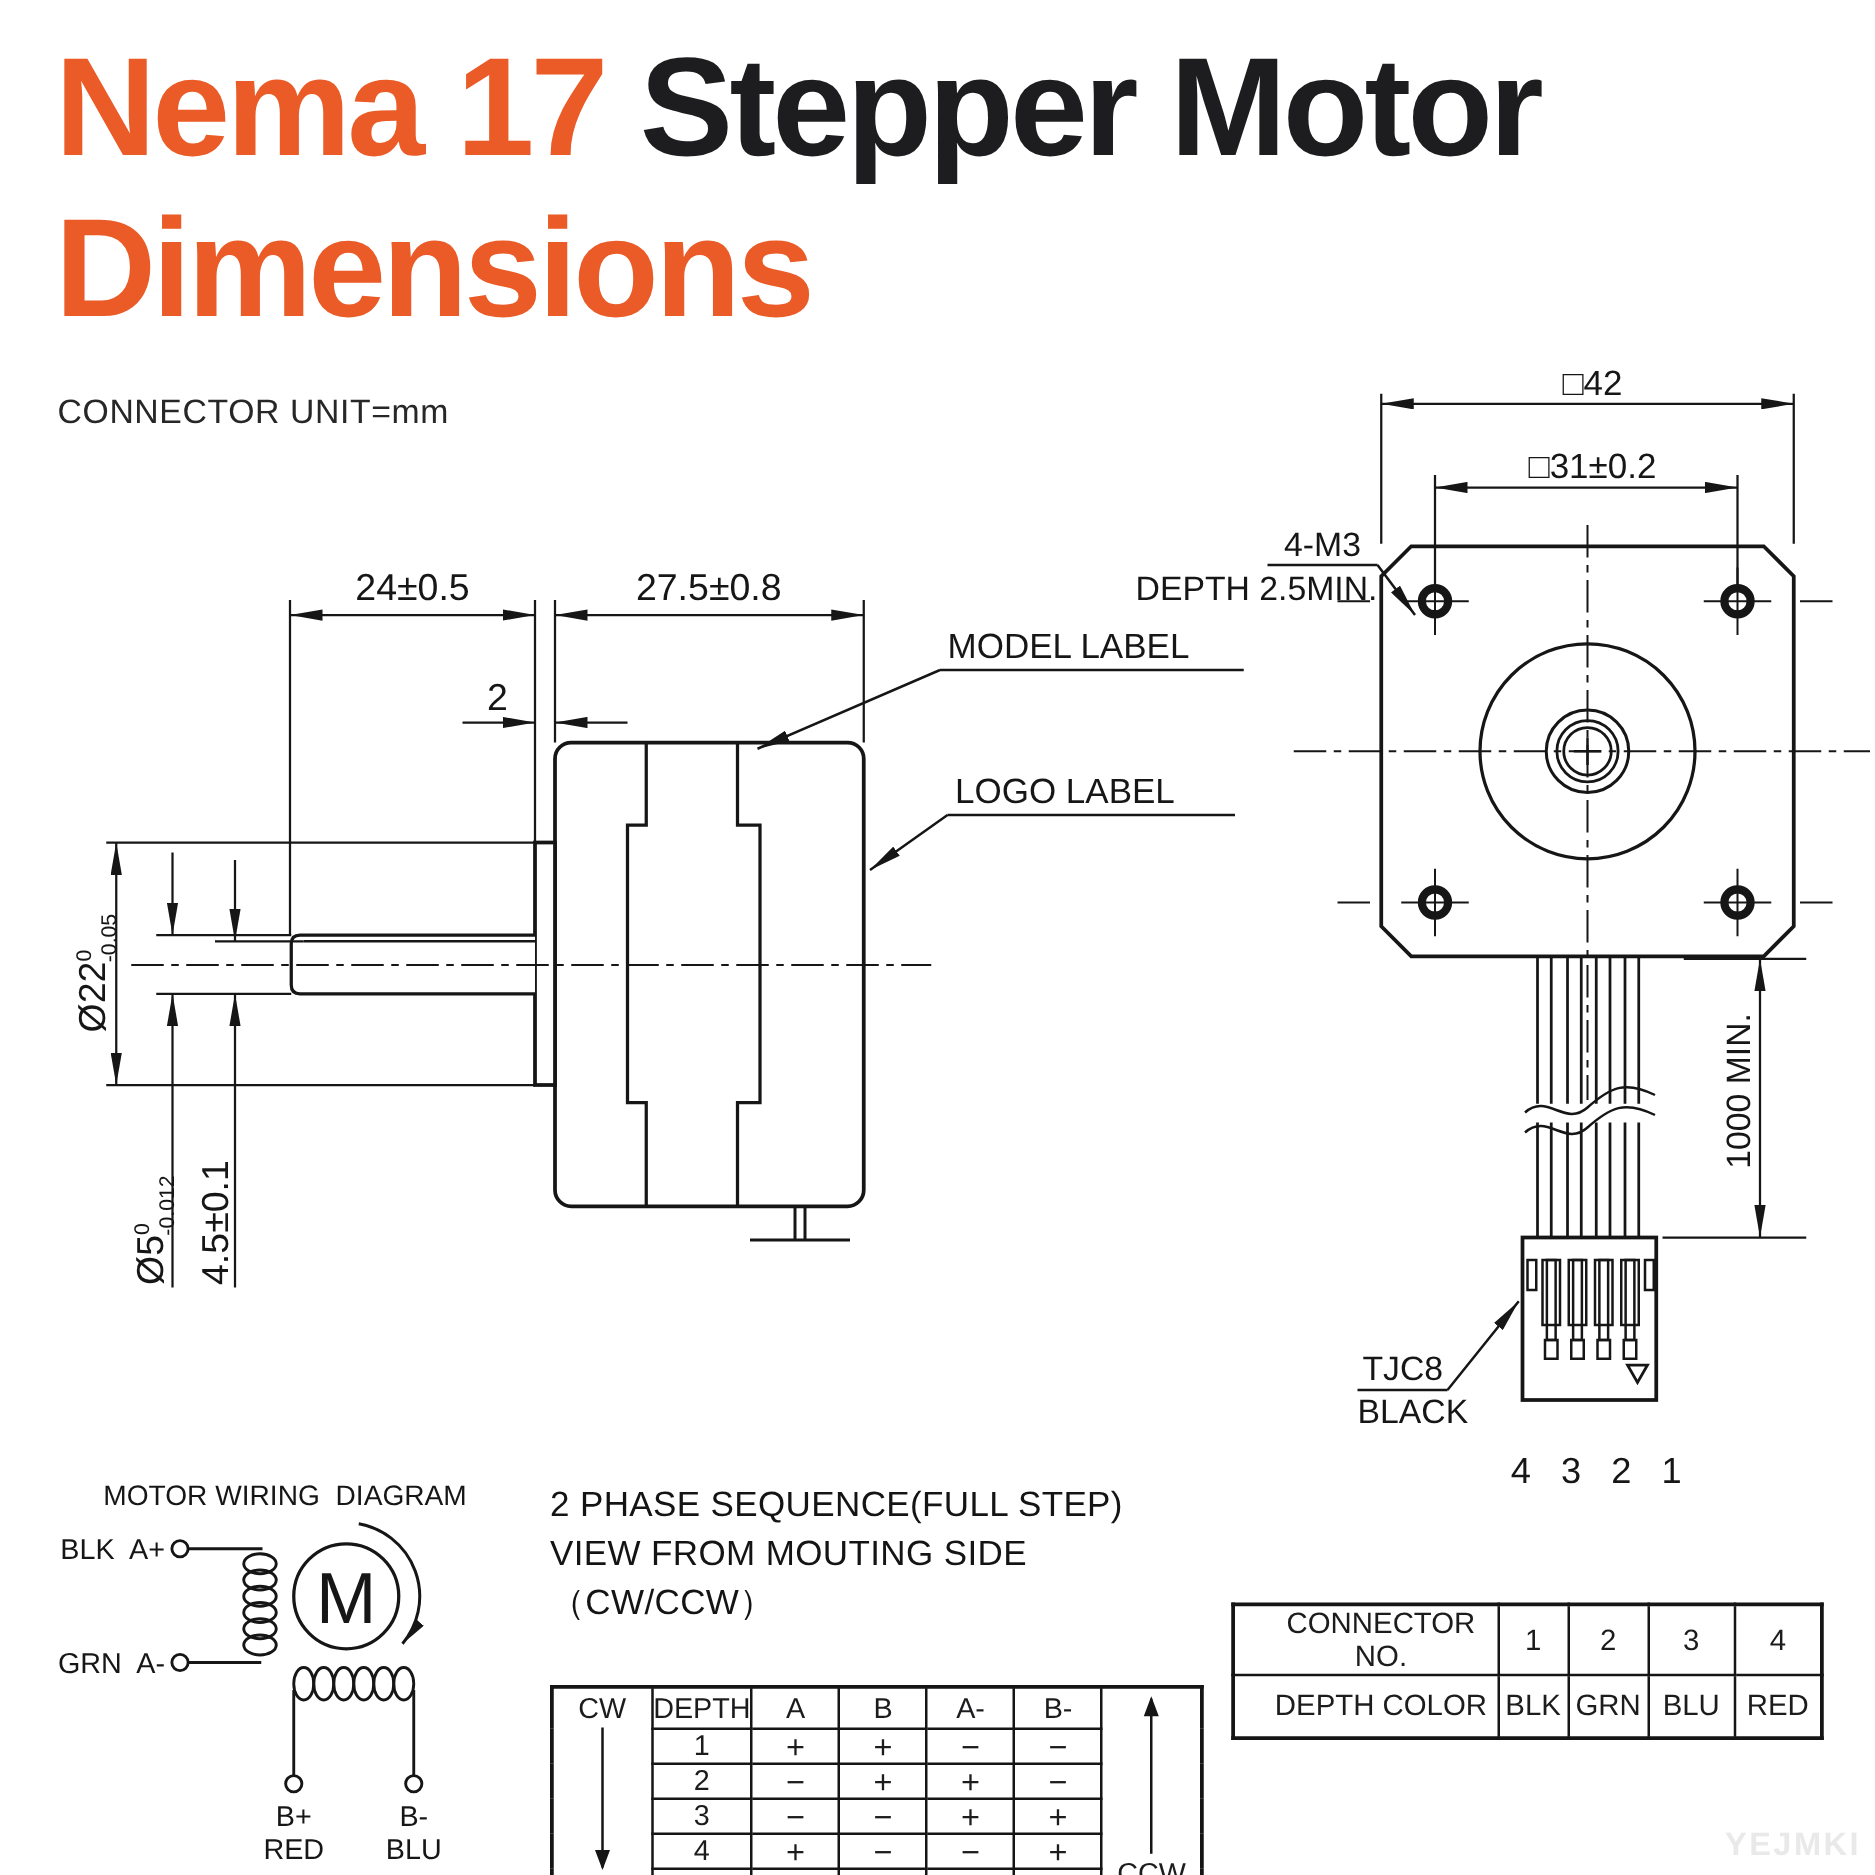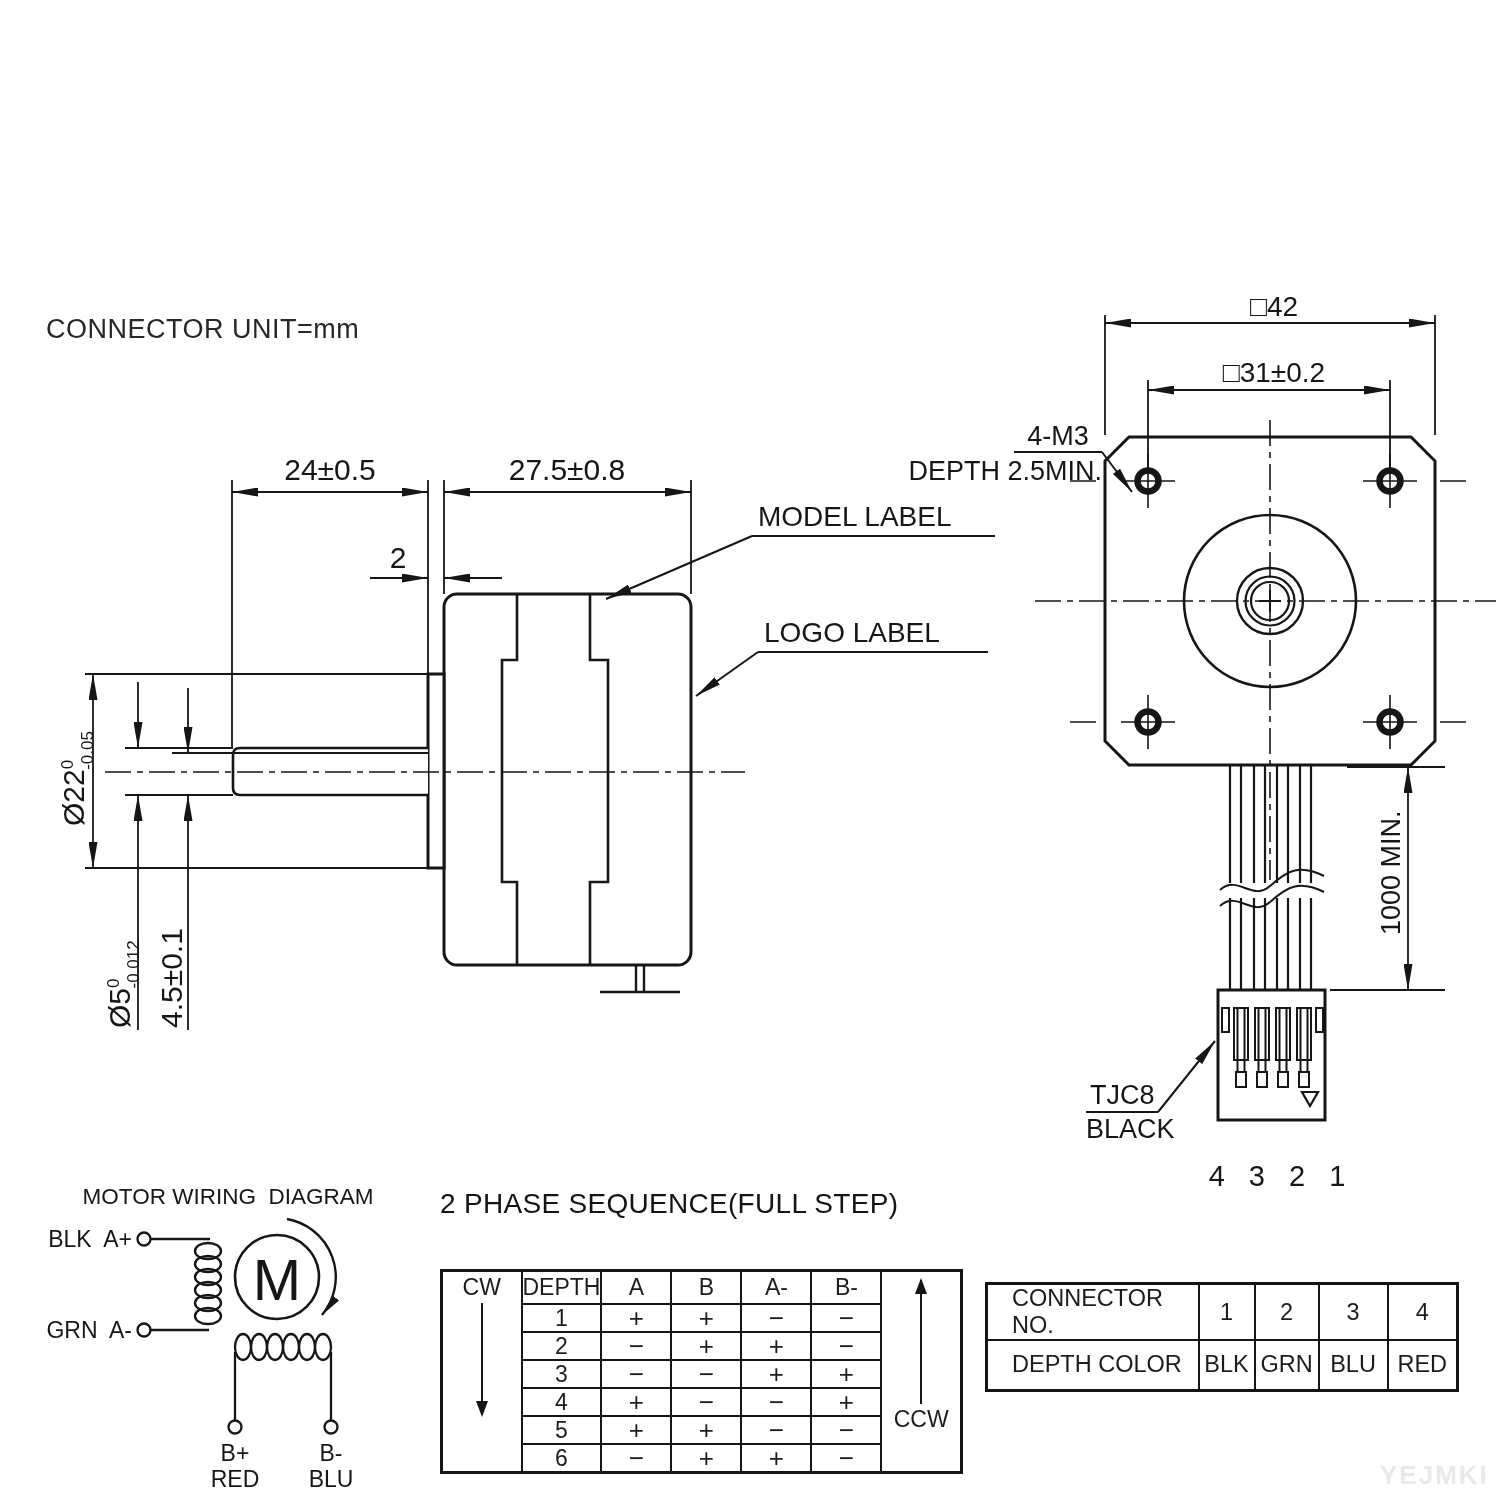--- a/index.html
+++ b/index.html
@@ -42,30 +42,34 @@
              top:-2px; width:0; height:0; border-left:6px solid transparent;
              border-right:6px solid transparent; border-bottom:16px solid #151515; }
 
   
   .conn-block { position:absolute; left:985px; top:1282px; }
   table.conn-t { border-collapse:collapse; table-layout:fixed; border:3px solid #151515; }
   table.conn-t td { border:2.4px solid #151515; text-align:center; font-size:23.5px;
                     padding:0; }
   table.conn-t tr.c1 { height:54px; }
   table.conn-t tr.c2 { height:50px; }
-  table.conn-t td.lbl { text-align:left; padding-left:24px; }
+  table.conn-t td.lbl { text-align:center; padding-left:24px; }
 
   .watermark { position:absolute; left:1380px; top:1460px; font-size:26px; font-weight:bold;
                color:#E9E9E9; letter-spacing:2px; }
 </style>
 </head>
 <body>
 
 <div class="page">
 
+  <div class="title">
+    <div><span class="orange">Nema 17 </span><span class="dark">Stepper Motor</span></div>
+    <div class="orange">Dimensions</div>
+  </div>
   <div class="unit-note">CONNECTOR UNIT=mm</div>
 
   <svg id="sideview" class="drawing" width="920" height="620" viewBox="0 0 920 620">
     <defs>
       <marker id="ma" viewBox="0 0 26 9" refX="26" refY="4.5" markerWidth="26" markerHeight="9" markerUnits="userSpaceOnUse" orient="auto-start-reverse">
         <path d="M0,0 L26,4.5 L0,9 Z" fill="#161616"></path>
       </marker>
     </defs>
     <g stroke="#161616" fill="none">
 
@@ -248,20 +252,21 @@
       <text x="237" y="99" text-anchor="middle" dominant-baseline="central" font-size="58">M</text>
       <text x="195" y="281" text-anchor="middle">B+</text>
       <text x="195" y="307" text-anchor="middle">RED</text>
       <text x="291" y="281" text-anchor="middle">B-</text>
       <text x="291" y="307" text-anchor="middle">BLU</text>
     </g>
   </svg>
 
   <div class="phase-block">
     <div class="phase-title">2 PHASE SEQUENCE(FULL STEP)</div>
+    <div class="phase-title">VIEW FROM MOUTING SIDE（CW/CCW）</div>
     <table class="phase-t">
       <colgroup>
         <col style="width:80px">
           <col style="width:75px">
           <col style="width:70px">
         <col style="width:70px">
           <col style="width:70px">
           <col style="width:70px">
           <col style="width:80px">
       </colgroup>

